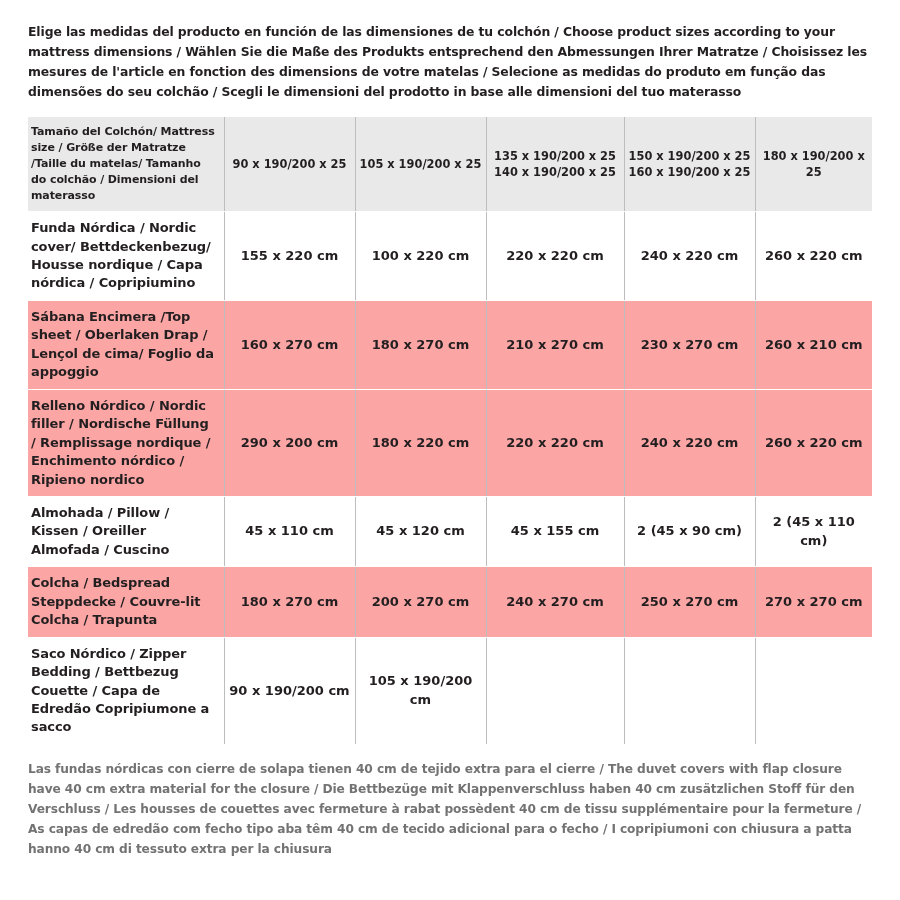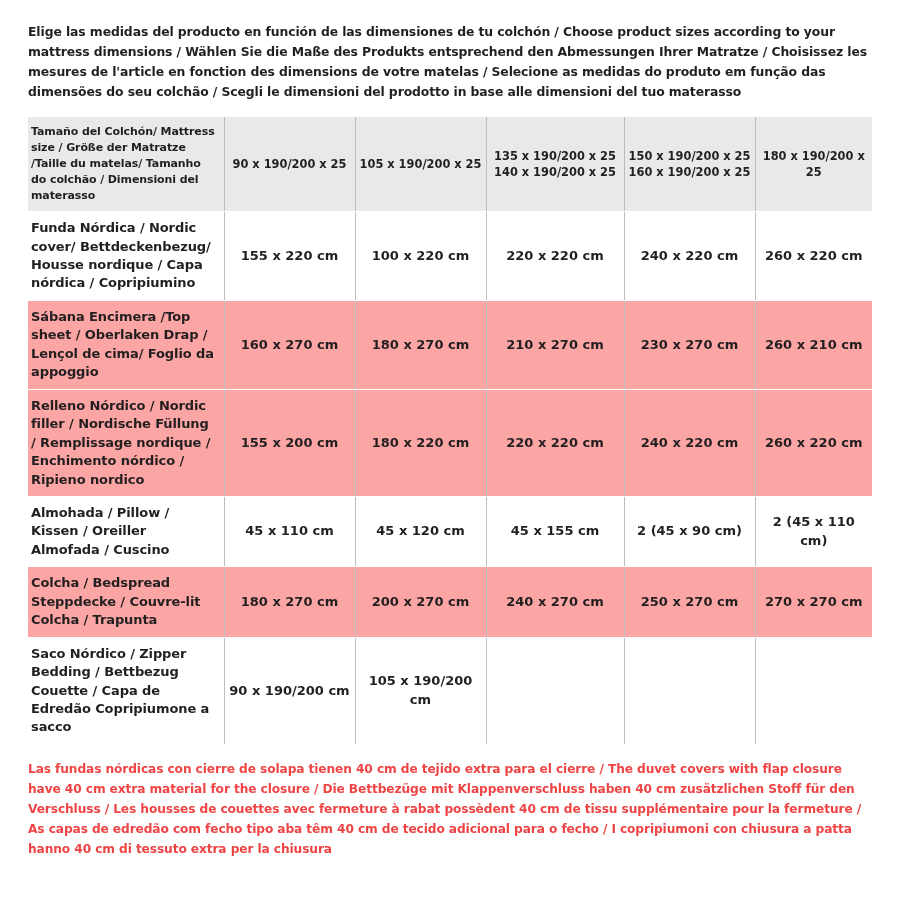--- a/index.html
+++ b/index.html
@@ -75,21 +75,21 @@
   }
   .last-row td {
     border-bottom: 1px solid #8a8a8a;
   }
   .footnote {
     font-size: 12.2px;
     font-weight: bold;
     line-height: 1.64;
     letter-spacing: -0.1px;
     margin-top: 14px;
-    color: #ef4444;
+    color: #737373;
   }
   .hdr-lines span { display: block; }
 </style>
 </head>
 <body>
 
 <div class="page">
 
   <p class="intro">Elige las medidas del producto en función de las dimensiones de tu colchón / Choose product sizes according to your mattress dimensions / Wählen Sie die Maße des Produkts entsprechend den Abmessungen Ihrer Matratze / Choisissez les mesures de l'article en fonction des dimensions de votre matelas / Selecione as medidas do produto em função das dimensões do seu colchão / Scegli le dimensioni del prodotto in base alle dimensioni del tuo materasso</p>
 
@@ -132,21 +132,21 @@
         <td class="val">160 x 270 cm</td>
         <td class="val">180 x 270 cm</td>
         <td class="val">210 x 270 cm</td>
         <td class="val">230 x 270 cm</td>
         <td class="val">260 x 210 cm</td>
       </tr>
 
 
       <tr class="row-shaded">
         <td class="rowhead">Relleno Nórdico / Nordic filler / Nordische Füllung / Remplissage nordique / Enchimento nórdico / Ripieno nordico</td>
-        <td class="val">155 x 200 cm</td>
+        <td class="val">290 x 200 cm</td>
         <td class="val">180 x 220 cm</td>
         <td class="val">220 x 220 cm</td>
         <td class="val">240 x 220 cm</td>
         <td class="val">260 x 220 cm</td>
       </tr>
 
       <tr class="row-plain">
         <td class="rowhead">Almohada  / Pillow / Kissen / Oreiller Almofada / Cuscino</td>
         <td class="val">45 x 110 cm</td>
         <td class="val">45 x 120 cm</td>

